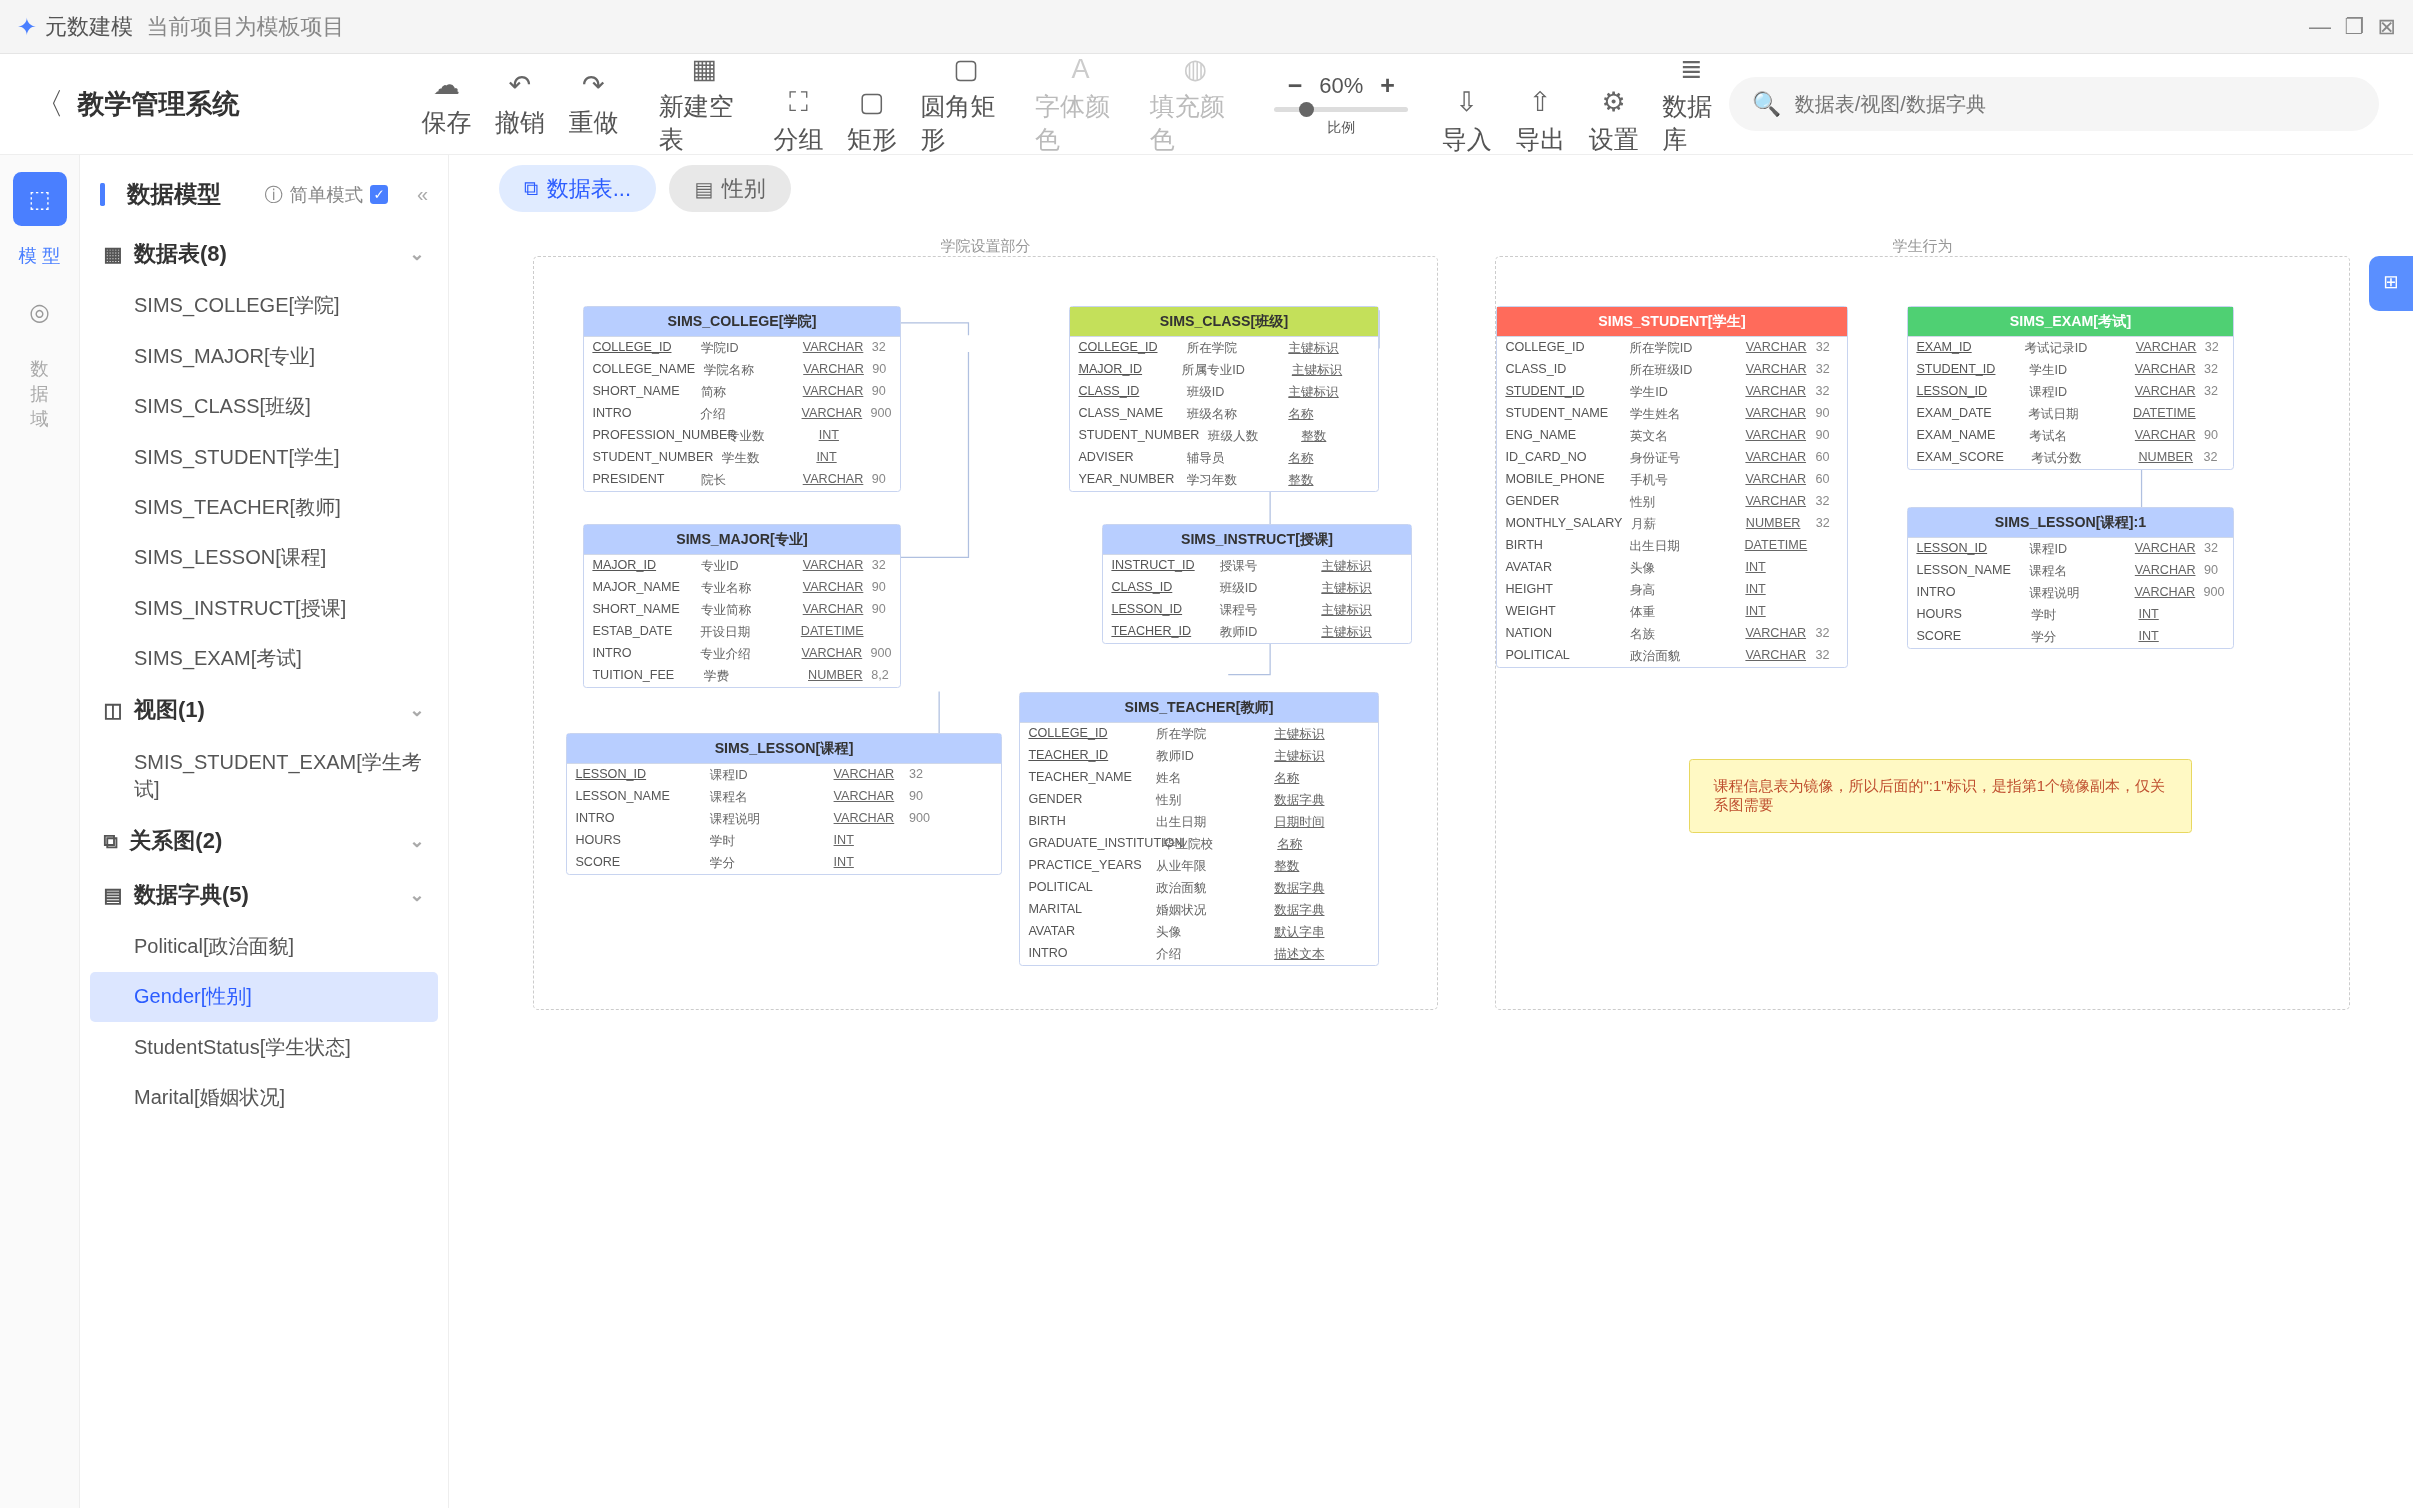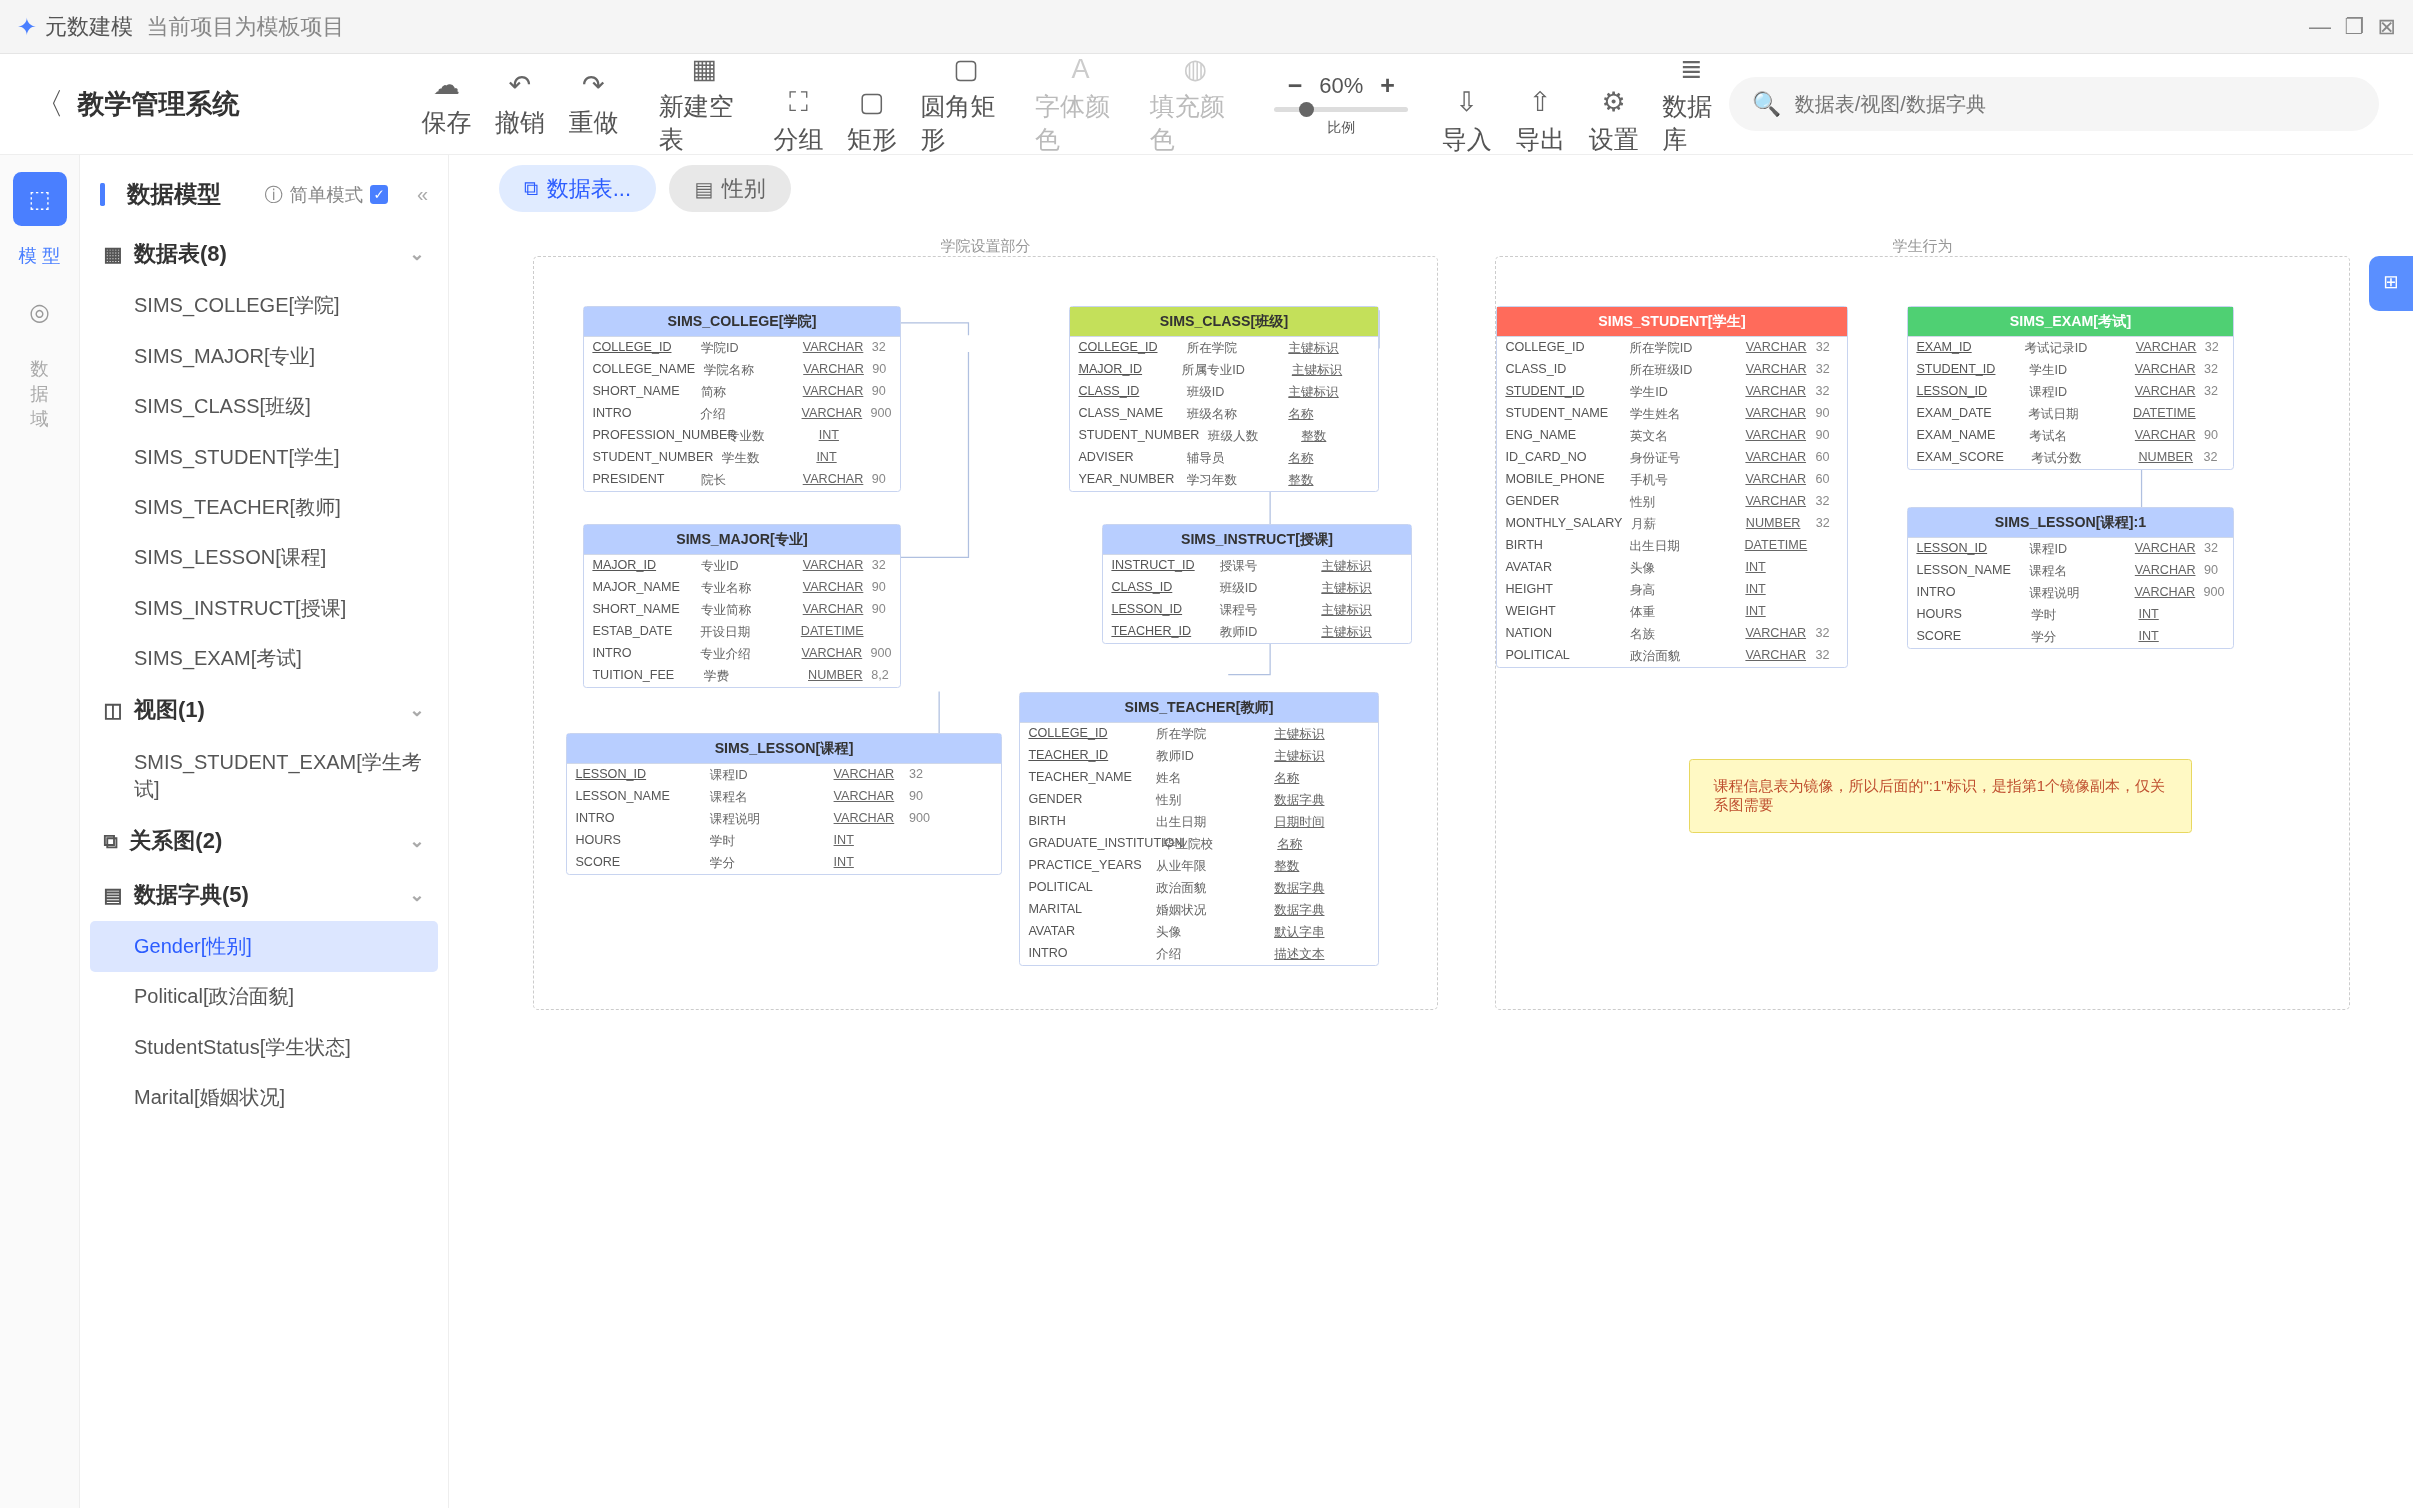--- a/index.html
+++ b/index.html
@@ -228,22 +228,22 @@
       </div>
       <div id="diagrams-list">
         </div>
 
       <div class="sb-sec-h">
         <span class="sic">▤</span>
         <span>数据字典(5)</span>
         <span class="chev">⌄</span>
       </div>
       <div id="dicts-list">
+          <div class="sb-item">Political[政治面貌]</div>
           <div class="sb-item sel">Gender[性别]</div>
-          <div class="sb-item">Political[政治面貌]</div>
           <div class="sb-item">StudentStatus[学生状态]</div>
           <div class="sb-item">Marital[婚姻状况]</div>
         </div>
     </div>
   </div>
 
   <div class="canvas-wrap">
     <div class="tabs">
       <div class="tab on">
           <span class="tic">⧉</span>

